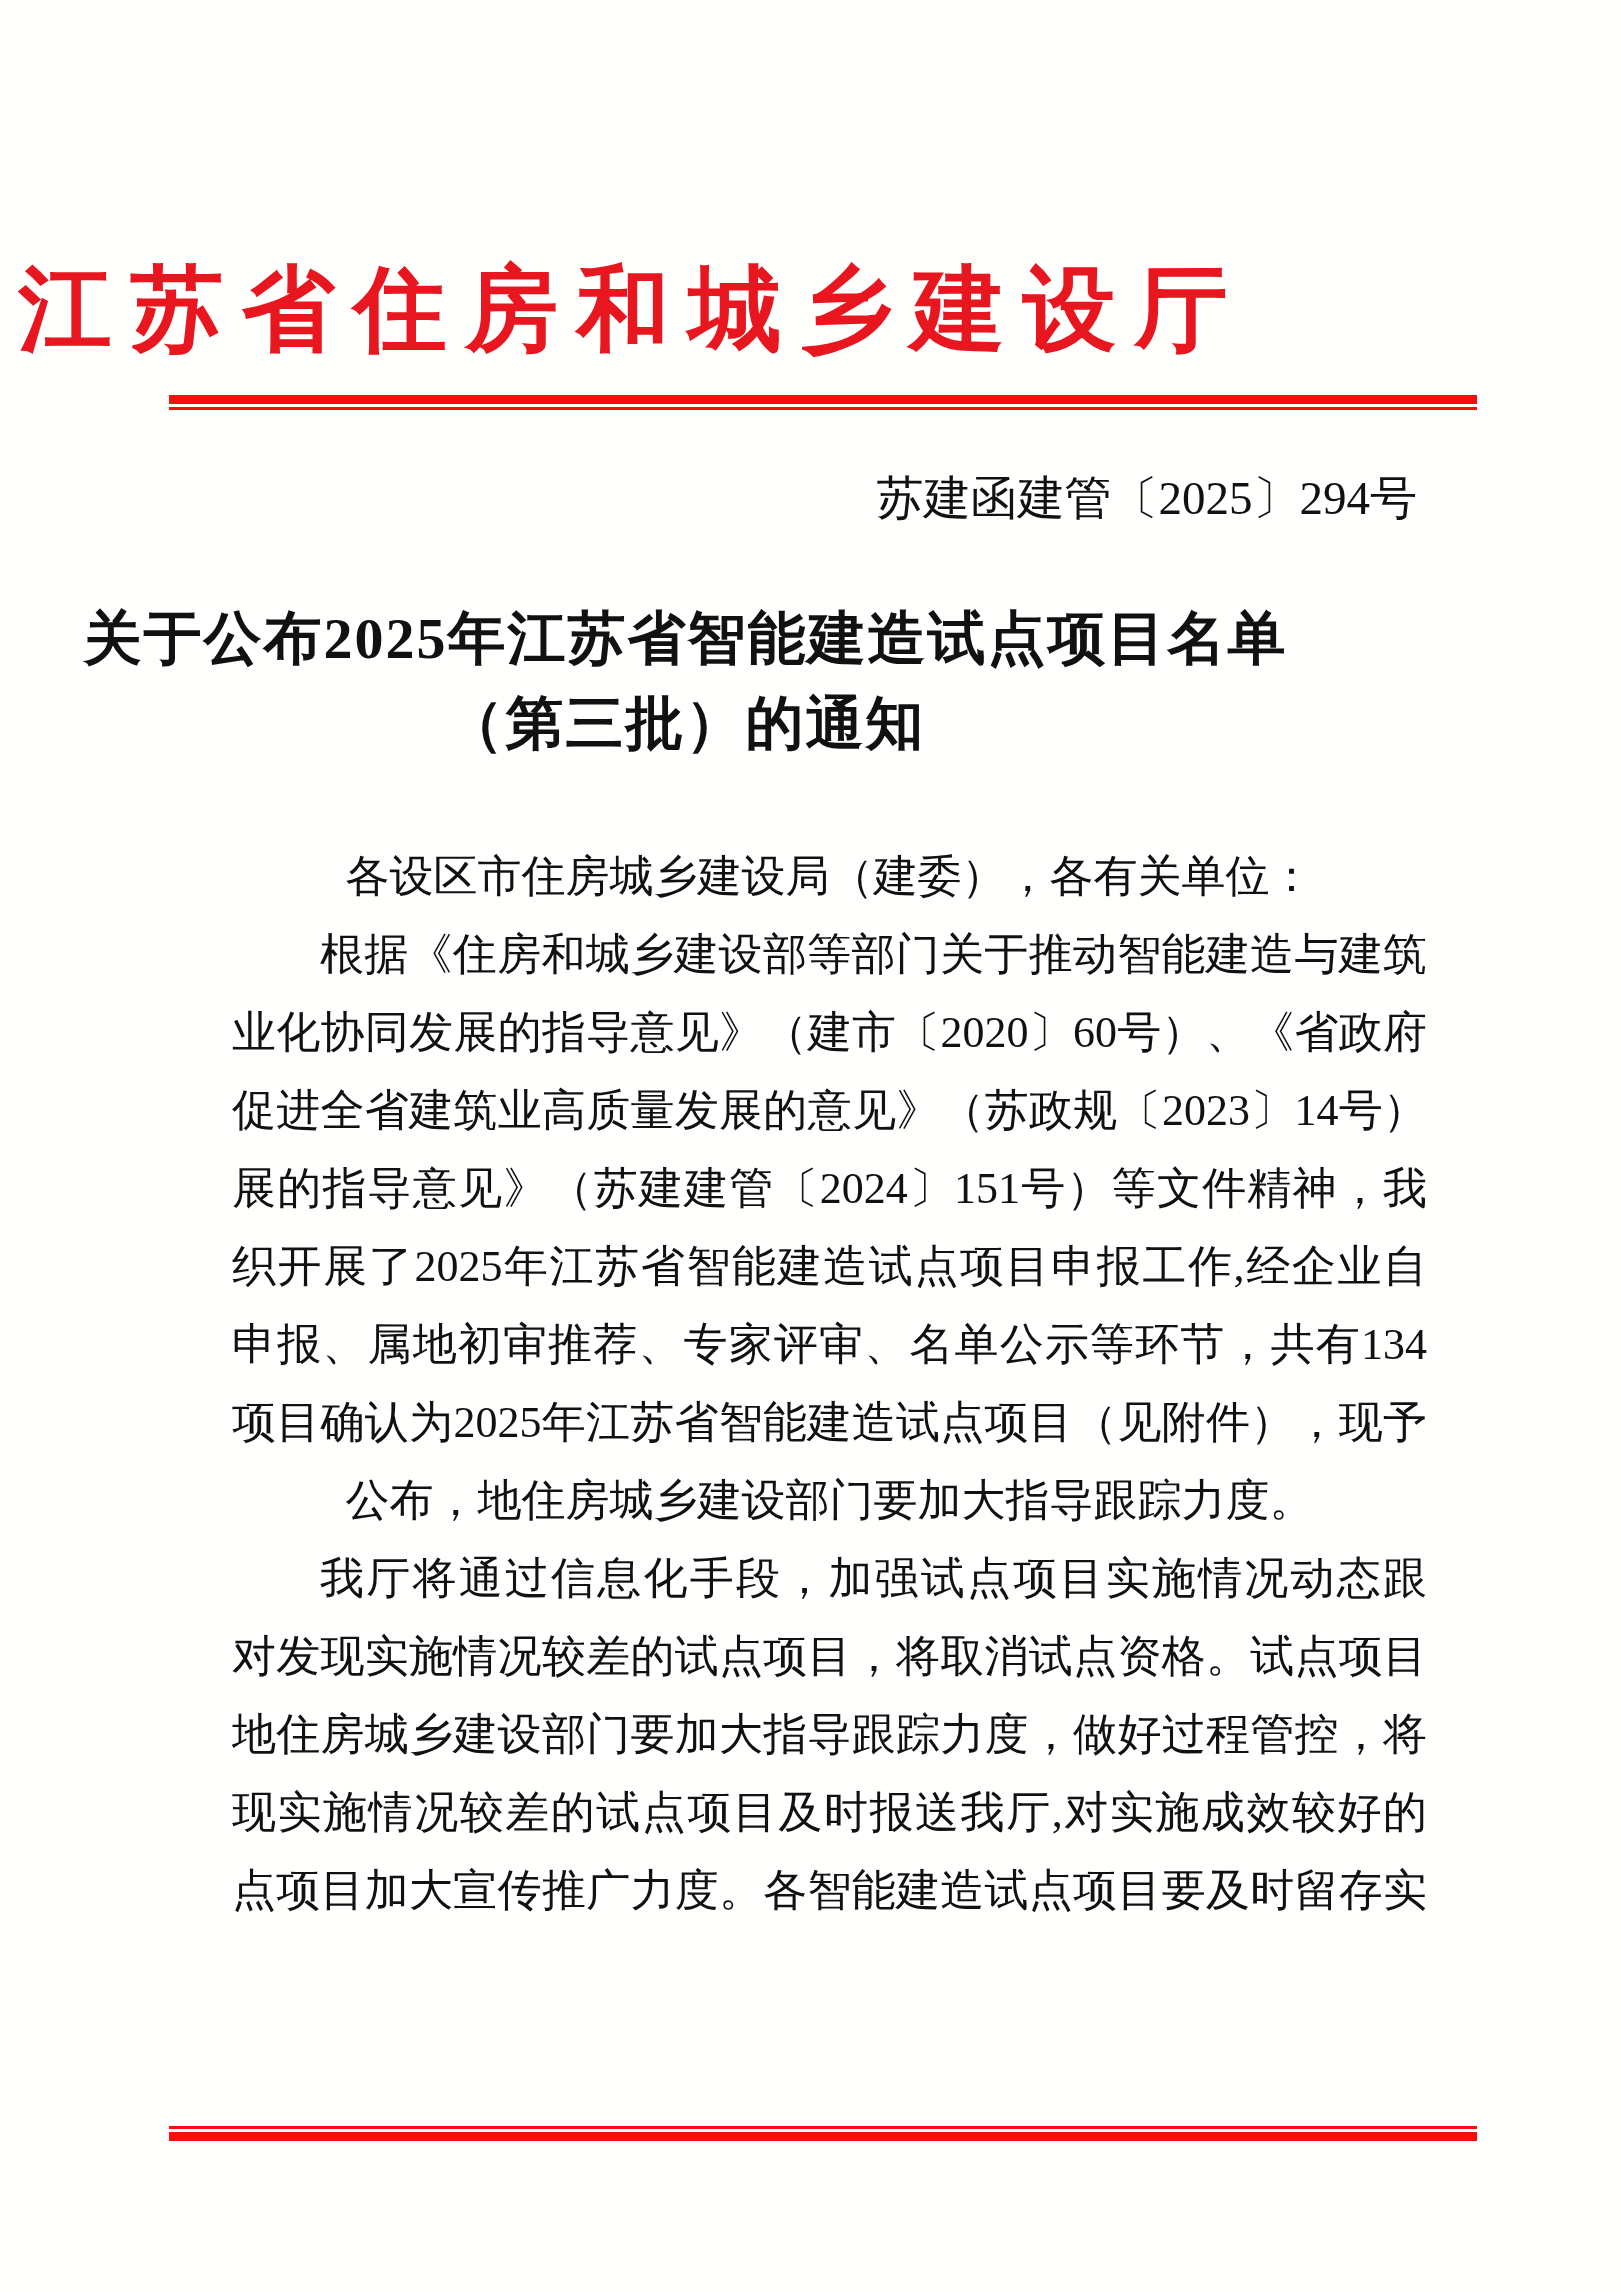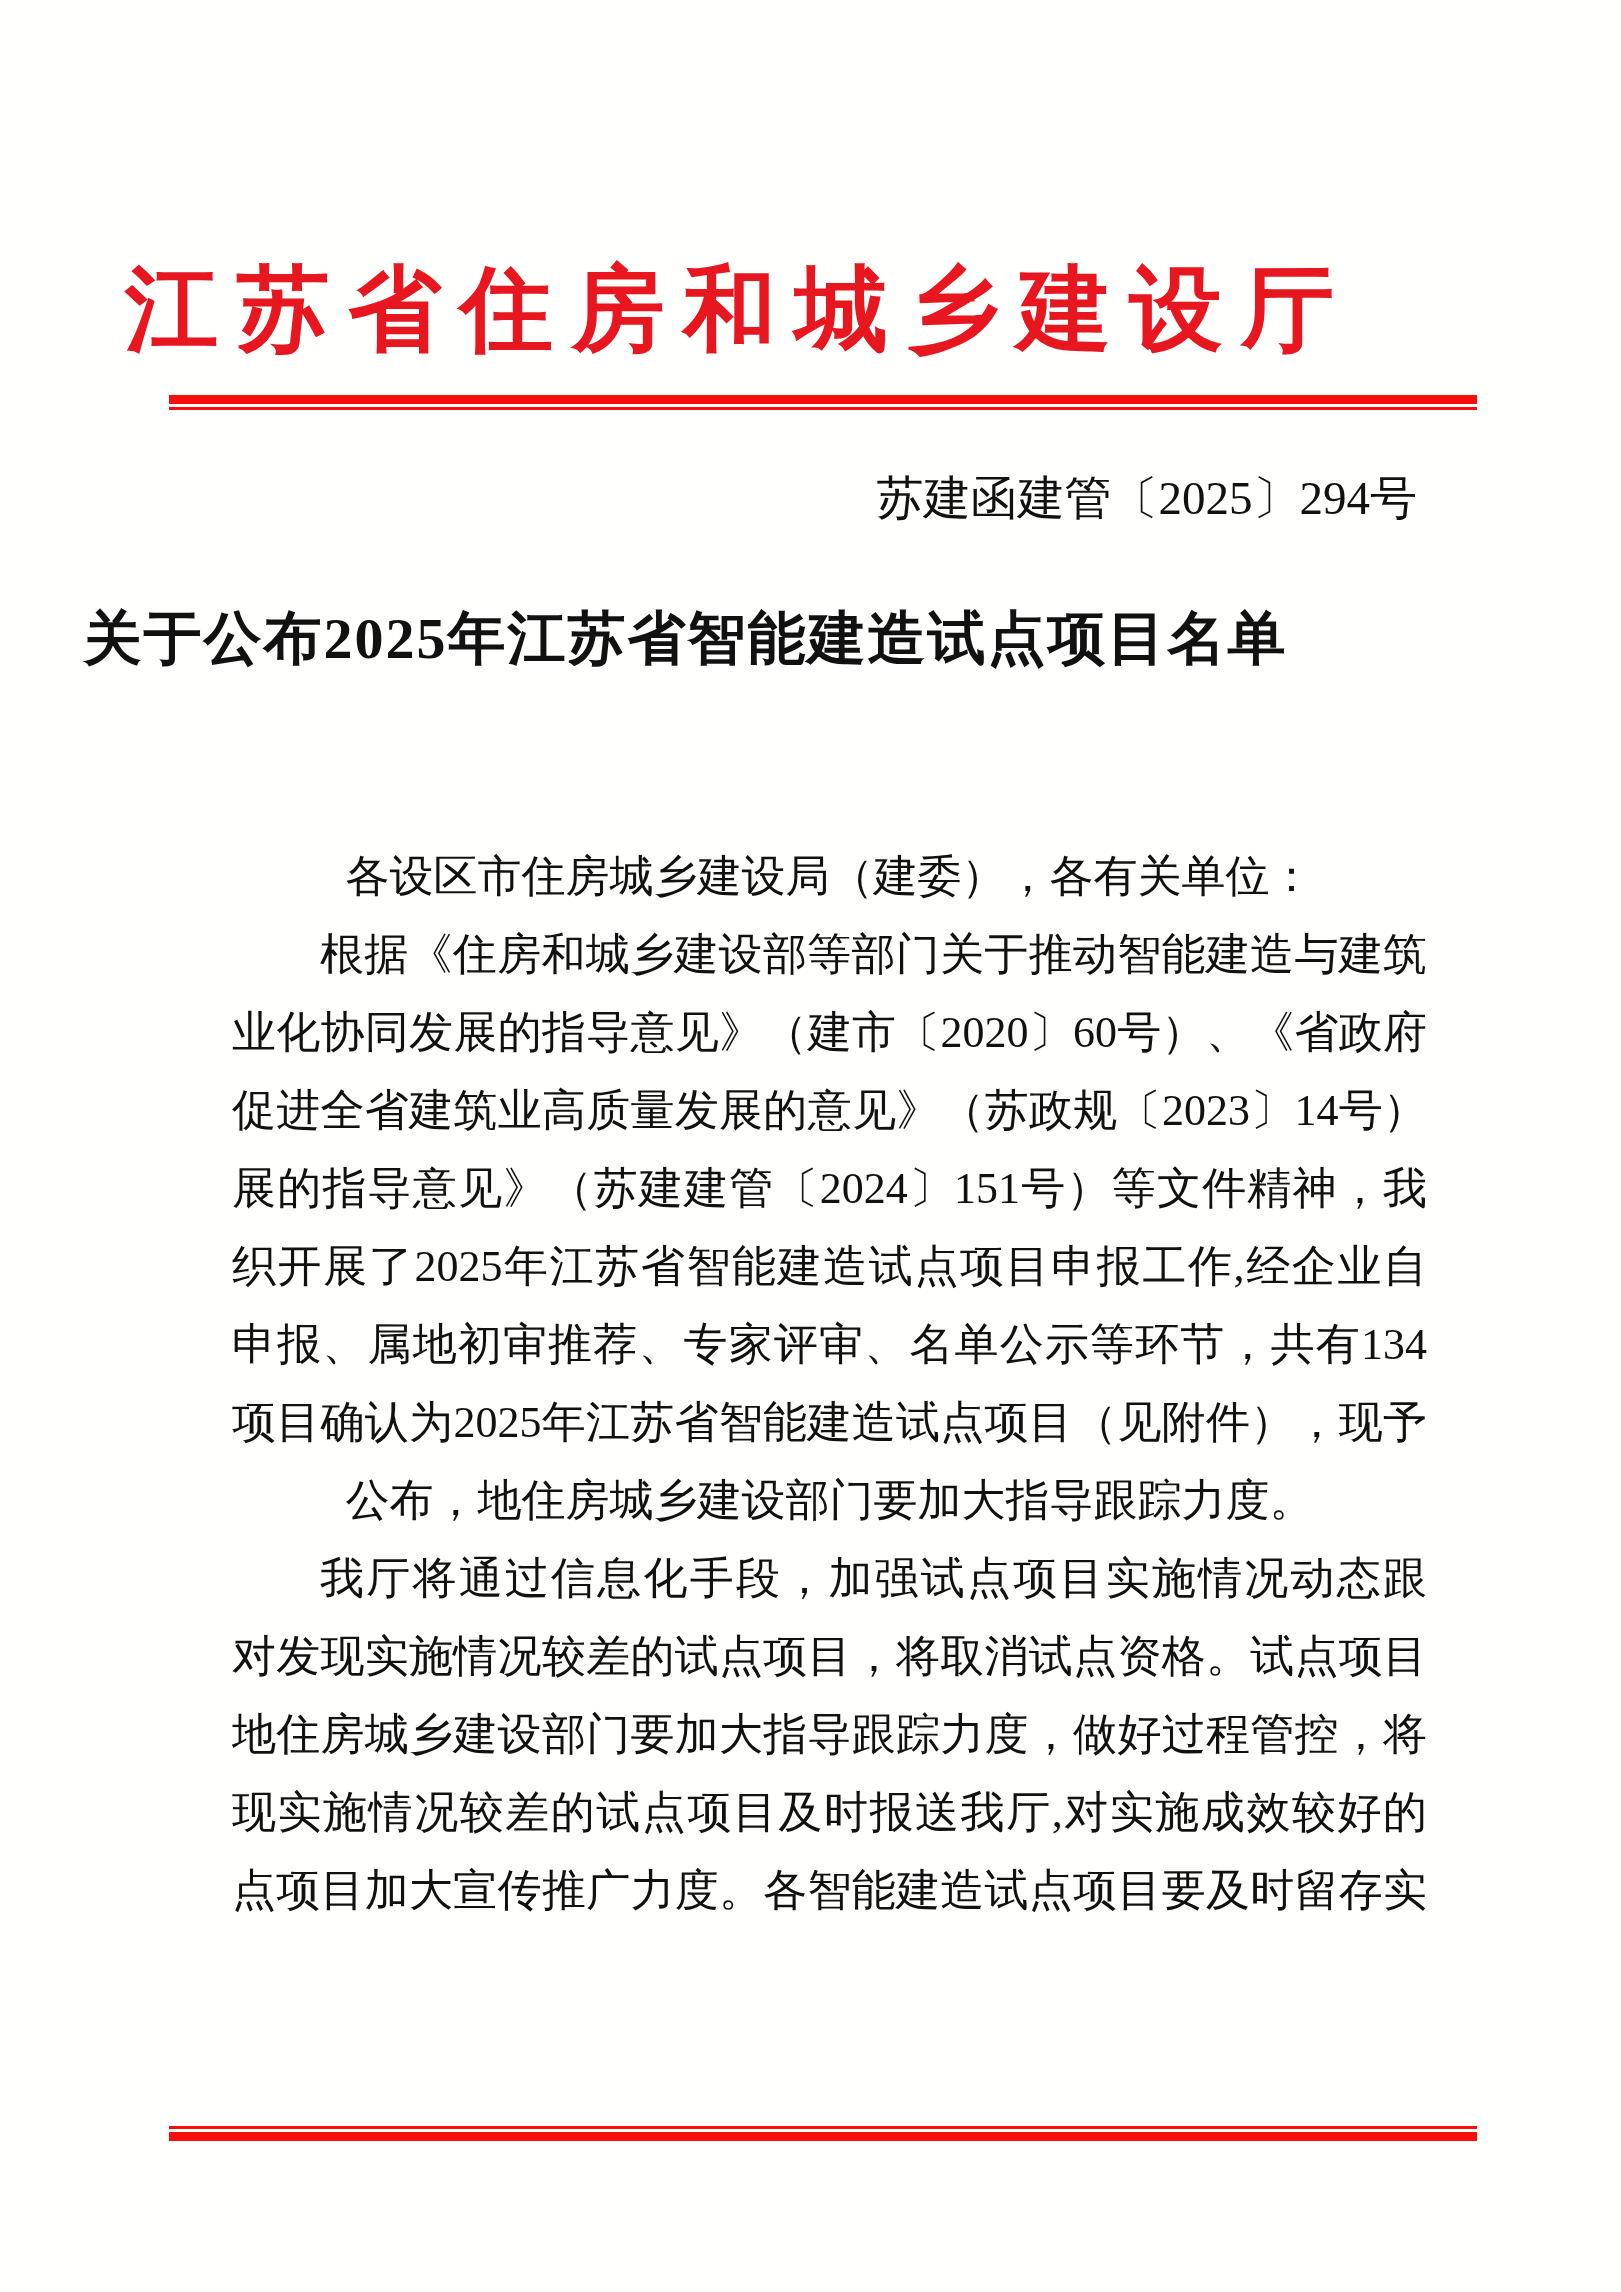--- a/index.html
+++ b/index.html
@@ -7,21 +7,20 @@
     width: 1621px; height: 2293px;
     position: relative;
     background: #fffffe;
     font-family: "Liberation Serif", "DejaVu Serif", serif;
     color: #111;
   }
   
   .masthead {
     position: absolute;
     top: 251px; left: 0; width: 1459px;
-    text-align: center;
     font-size: 93px;
     font-weight: bold;
     letter-spacing: 18.6px;
     text-indent: 18.6px; 
     line-height: 118px;
     white-space: nowrap;
   }
   
   .rule { position: absolute; left: 169px; width: 1308px; }
   .rule-top-thick   { top: 395px; height: 8.8px; }
@@ -74,20 +73,21 @@
 
 <div class="masthead red-text" style="color: rgb(232, 22, 31);">江苏省住房和城乡建设厅</div>
 
 <div class="rule rule-top-thick red-fill" style="background: rgb(249, 14, 14);"></div>
 <div class="rule rule-top-thin  red-fill" style="background: rgb(249, 14, 14);"></div>
 
 <div class="doc-number">苏建函建管〔2025〕294号</div>
 
 <div class="doc-title">
   <div class="t-line">关于公布2025年江苏省智能建造试点项目名单</div>
+  <div class="t-line">（第三批）的通知</div>
 </div>
 
 <div class="body-text">
     <div class="bline">各设区市住房城乡建设局（建委），各有关单位：</div>
     <div class="bline indent just">根据《住房和城乡建设部等部门关于推动智能建造与建筑工</div>
     <div class="bline just">业化协同发展的指导意见》（建市〔2020〕60号）、《省政府关于</div>
     <div class="bline just">促进全省建筑业高质量发展的意见》（苏政规〔2023〕14号）和</div>
     <div class="bline just">展的指导意见》（苏建建管〔2024〕151号）等文件精神，我厅组</div>
     <div class="bline just">织开展了2025年江苏省智能建造试点项目申报工作,经企业自愿</div>
     <div class="bline just">申报、属地初审推荐、专家评审、名单公示等环节，共有134个</div>

